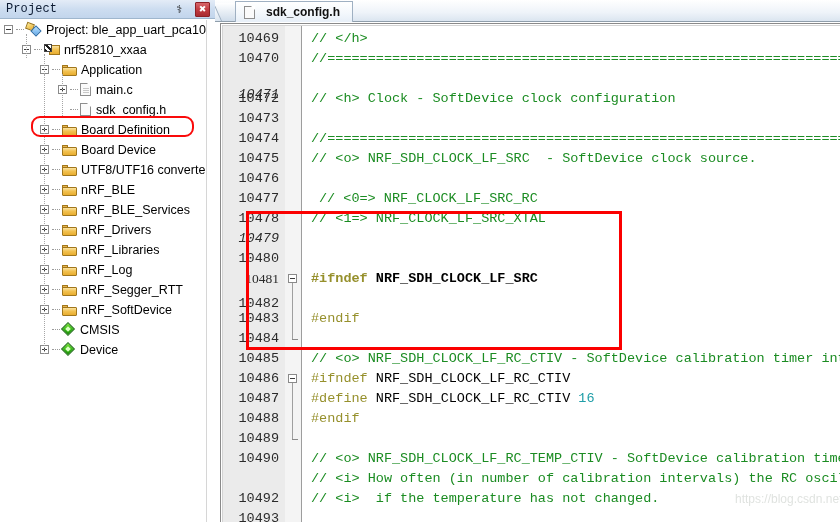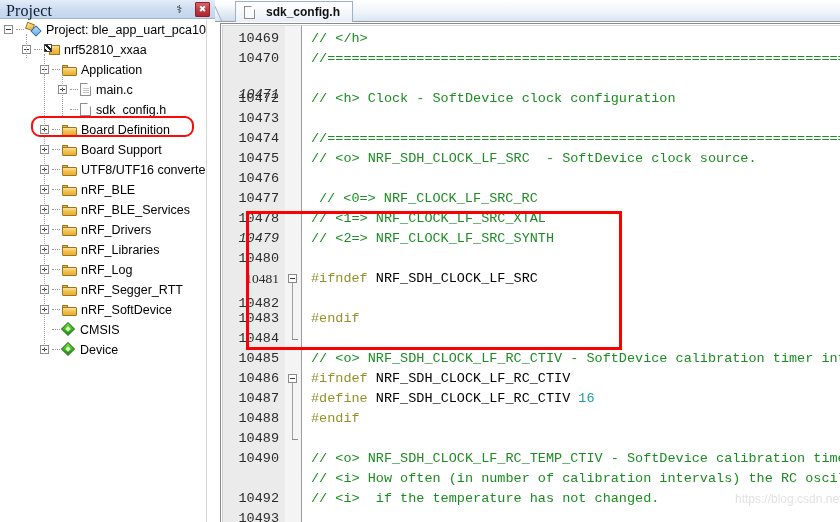--- a/index.html
+++ b/index.html
@@ -25,22 +25,22 @@
   }
   #panel-titlebar {
     position: absolute; left: 0; top: 0;
     width: 215px; height: 19px;
     background: linear-gradient(to bottom, #e4ecf7 0%, #cdddf0 50%, #c2d5ec 100%);
     border-bottom: 1px solid #9fb6cd;
     box-sizing: border-box;
   }
   #panel-title-text {
     position: absolute; left: 6px; top: 2px;
-    font-size: 16px; color: #0c1b33;
-    font-family: Liberation Serif, serif;
+    font-size: 12px; color: #0c1b33;
+    font-family: Liberation Mono, monospace;
     letter-spacing: .1px;
   }
   .tb-btn {
     position: absolute; top: 2px;
     width: 15px; height: 15px;
     box-sizing: border-box;
   }
   #pin-button { right: 28px; }
   #pin-glyph {
     display: block; width: 15px; height: 15px;
@@ -392,21 +392,21 @@
     </div>
 
     <div id="panel-body">
       <div id="tree-rows">
           <div class="tree-row" style="position: absolute; left: 0px; top: 2px; width: 206px;"><span class="cell" style="width: 4px; height: 1px;"></span><span class="expander "></span><span class="dash"></span><span class="icon-proj"></span><span class="tree-label">Project: ble_app_uart_pca10040e</span></div>
           <div class="tree-row" style="position: absolute; left: 0px; top: 22px; width: 206px;"><span class="cell" style="width: 22px; height: 1px;"></span><span class="expander "></span><span class="dash"></span><span class="icon-target"></span><span class="tree-label">nrf52810_xxaa</span></div>
           <div class="tree-row" style="position: absolute; left: 0px; top: 42px; width: 206px;"><span class="cell" style="width: 40px; height: 1px;"></span><span class="expander "></span><span class="dash"></span><span class="icon-folder"></span><span class="tree-label">Application</span></div>
           <div class="tree-row" style="position: absolute; left: 0px; top: 62px; width: 206px;"><span class="cell" style="width: 58px; height: 1px;"></span><span class="expander plus"></span><span class="dash"></span><span class="icon-file lined"></span><span class="tree-label">main.c</span></div>
           <div class="tree-row" style="position: absolute; left: 0px; top: 82px; width: 206px;"><span class="cell" style="width: 58px; height: 1px;"></span><span class="expander none"></span><span class="dash"></span><span class="icon-file"></span><span class="tree-label">sdk_config.h</span></div>
           <div class="tree-row" style="position: absolute; left: 0px; top: 102px; width: 206px;"><span class="cell" style="width: 40px; height: 1px;"></span><span class="expander plus"></span><span class="dash"></span><span class="icon-folder"></span><span class="tree-label">Board Definition</span></div>
-          <div class="tree-row" style="position: absolute; left: 0px; top: 122px; width: 206px;"><span class="cell" style="width: 40px; height: 1px;"></span><span class="expander plus"></span><span class="dash"></span><span class="icon-folder"></span><span class="tree-label">Board Support</span></div>
+          <div class="tree-row" style="position: absolute; left: 0px; top: 122px; width: 206px;"><span class="cell" style="width: 40px; height: 1px;"></span><span class="expander plus"></span><span class="dash"></span><span class="icon-folder"></span><span class="tree-label">Board Device</span></div>
           <div class="tree-row" style="position: absolute; left: 0px; top: 142px; width: 206px;"><span class="cell" style="width: 40px; height: 1px;"></span><span class="expander plus"></span><span class="dash"></span><span class="icon-folder"></span><span class="tree-label">UTF8/UTF16 converter</span></div>
           <div class="tree-row" style="position: absolute; left: 0px; top: 162px; width: 206px;"><span class="cell" style="width: 40px; height: 1px;"></span><span class="expander plus"></span><span class="dash"></span><span class="icon-folder"></span><span class="tree-label">nRF_BLE</span></div>
           <div class="tree-row" style="position: absolute; left: 0px; top: 182px; width: 206px;"><span class="cell" style="width: 40px; height: 1px;"></span><span class="expander plus"></span><span class="dash"></span><span class="icon-folder"></span><span class="tree-label">nRF_BLE_Services</span></div>
           <div class="tree-row" style="position: absolute; left: 0px; top: 202px; width: 206px;"><span class="cell" style="width: 40px; height: 1px;"></span><span class="expander plus"></span><span class="dash"></span><span class="icon-folder"></span><span class="tree-label">nRF_Drivers</span></div>
           <div class="tree-row" style="position: absolute; left: 0px; top: 222px; width: 206px;"><span class="cell" style="width: 40px; height: 1px;"></span><span class="expander plus"></span><span class="dash"></span><span class="icon-folder"></span><span class="tree-label">nRF_Libraries</span></div>
           <div class="tree-row" style="position: absolute; left: 0px; top: 242px; width: 206px;"><span class="cell" style="width: 40px; height: 1px;"></span><span class="expander plus"></span><span class="dash"></span><span class="icon-folder"></span><span class="tree-label">nRF_Log</span></div>
           <div class="tree-row" style="position: absolute; left: 0px; top: 262px; width: 206px;"><span class="cell" style="width: 40px; height: 1px;"></span><span class="expander plus"></span><span class="dash"></span><span class="icon-folder"></span><span class="tree-label">nRF_Segger_RTT</span></div>
           <div class="tree-row" style="position: absolute; left: 0px; top: 282px; width: 206px;"><span class="cell" style="width: 40px; height: 1px;"></span><span class="expander plus"></span><span class="dash"></span><span class="icon-folder"></span><span class="tree-label">nRF_SoftDevice</span></div>
           <div class="tree-row" style="position: absolute; left: 0px; top: 302px; width: 206px;"><span class="cell" style="width: 40px; height: 1px;"></span><span class="expander none"></span><span class="dash"></span><span class="icon-diamond"></span><span class="tree-label">CMSIS</span></div>
           <div class="tree-row" style="position: absolute; left: 0px; top: 322px; width: 206px;"><span class="cell" style="width: 40px; height: 1px;"></span><span class="expander plus"></span><span class="dash"></span><span class="icon-diamond"></span><span class="tree-label">Device</span></div>
@@ -483,23 +483,22 @@
             <div class="codeline" style="top: 3px; left: 8px;"><span class="cmt">// &lt;/h&gt;</span></div>
             <div class="codeline" style="top: 23px; left: 8px;"><span class="cmt">//=================================================================</span></div>
             <div class="codeline" style="top: 43px; left: 8px;"></div>
             <div class="codeline" style="top: 63px; left: 8px;"><span class="cmt">// &lt;h&gt; Clock - SoftDevice clock configuration</span></div>
             <div class="codeline" style="top: 83px; left: 8px;"></div>
             <div class="codeline" style="top: 103px; left: 8px;"><span class="cmt">//=================================================================</span></div>
             <div class="codeline" style="top: 123px; left: 8px;"><span class="cmt">// &lt;o&gt; NRF_SDH_CLOCK_LF_SRC  - SoftDevice clock source.</span></div>
             <div class="codeline" style="top: 143px; left: 8px;"></div>
             <div class="codeline" style="top: 163px; left: 16px;"><span class="cmt">// &lt;0=&gt; NRF_CLOCK_LF_SRC_RC</span></div>
             <div class="codeline" style="top: 183px; left: 8px;"><span class="cmt">// &lt;1=&gt; NRF_CLOCK_LF_SRC_XTAL</span></div>
-            <div class="codeline" style="top: 203px; left: 8px;"><span class="cmt">// &lt;2=&gt; NRF_CLOCK_LF_SRC_SYNTH</span></div>
             <div class="codeline" style="top: 223px; left: 8px;"></div>
-            <div class="codeline" style="top: 243px; left: 8px;"><span class="kw">#ifndef</span><span class="idn"> NRF_SDH_CLOCK_LF_SRC</span></div>
+            <div class="codeline" style="top: 243px; left: 8px; font-weight: bold;"><span class="kw">#ifndef</span><span class="idn"> NRF_SDH_CLOCK_LF_SRC</span></div>
             <div class="codeline" style="top: 283px; left: 8px;"><span class="kw">#endif</span></div>
             <div class="codeline" style="top: 303px; left: 8px;"></div>
             <div class="codeline" style="top: 323px; left: 8px;"><span class="cmt">// &lt;o&gt; NRF_SDH_CLOCK_LF_RC_CTIV - SoftDevice calibration timer int</span></div>
             <div class="codeline" style="top: 343px; left: 8px;"><span class="kw">#ifndef</span><span class="idn"> NRF_SDH_CLOCK_LF_RC_CTIV</span></div>
             <div class="codeline" style="top: 363px; left: 8px;"><span class="kw">#define</span><span class="idn"> NRF_SDH_CLOCK_LF_RC_CTIV </span><span class="num">16</span></div>
             <div class="codeline" style="top: 383px; left: 8px;"><span class="kw">#endif</span></div>
             <div class="codeline" style="top: 403px; left: 8px;"></div>
             <div class="codeline" style="top: 423px; left: 8px;"><span class="cmt">// &lt;o&gt; NRF_SDH_CLOCK_LF_RC_TEMP_CTIV - SoftDevice calibration time</span></div>
             <div class="codeline" style="top: 443px; left: 8px;"><span class="cmt">// &lt;i&gt; How often (in number of calibration intervals) the RC oscil</span></div>
             <div class="codeline" style="top: 463px; left: 8px;"><span class="cmt">// &lt;i&gt;  if the temperature has not changed.</span></div>

